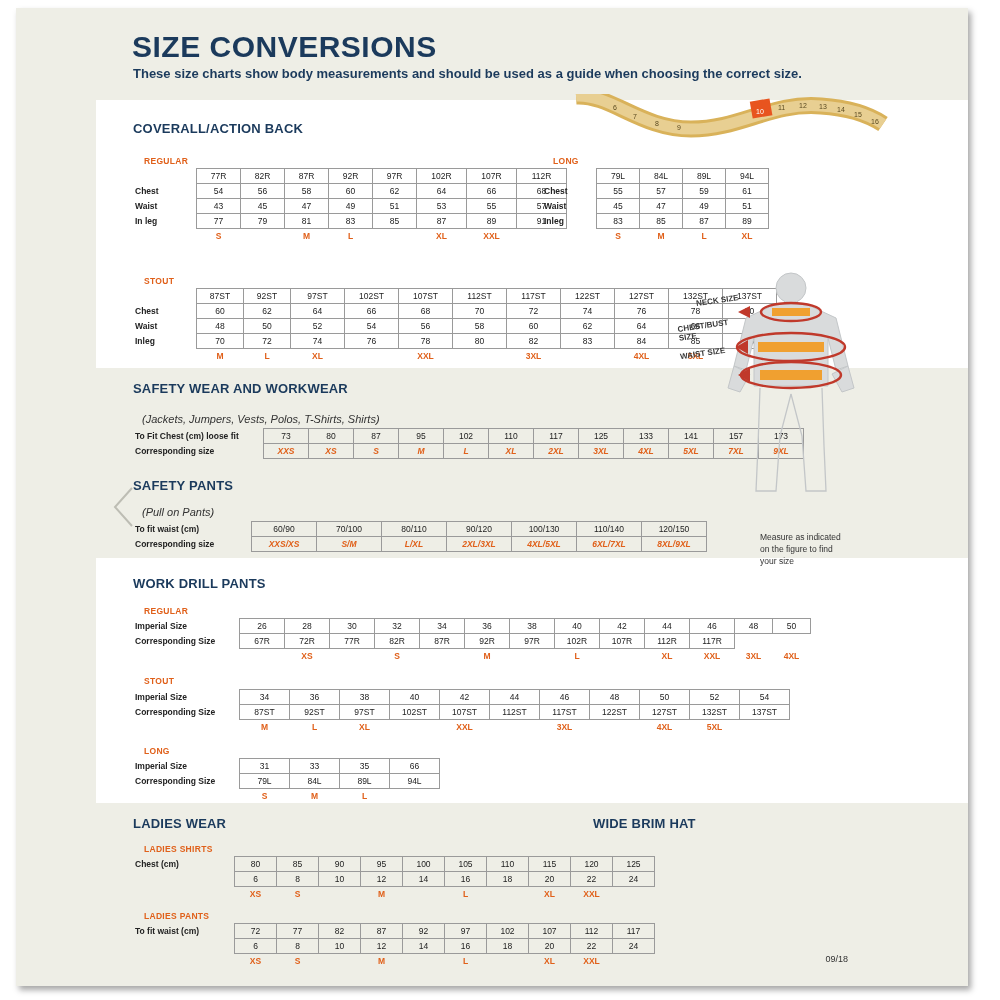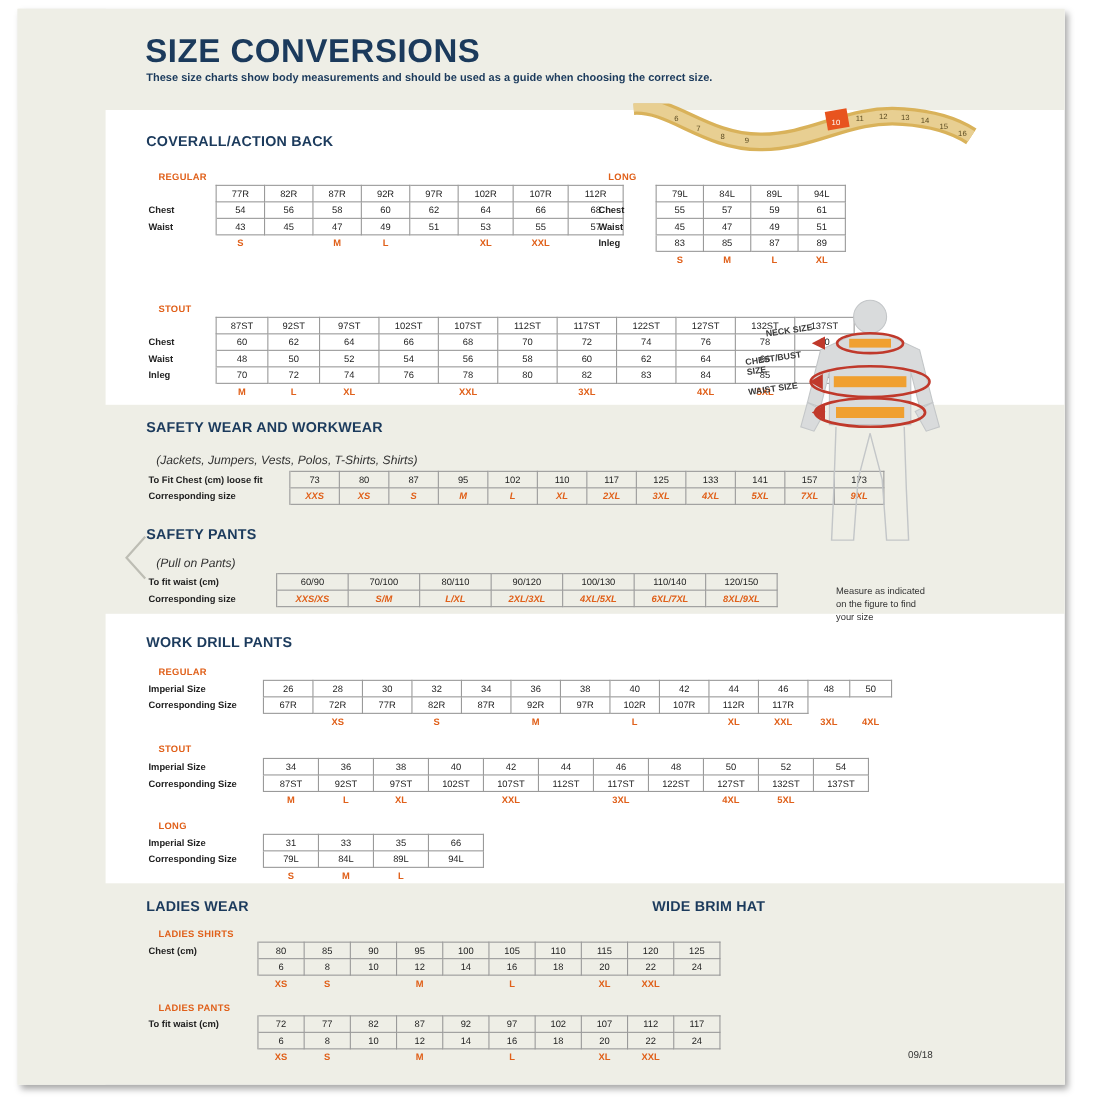--- a/index.html
+++ b/index.html
@@ -2,21 +2,21 @@
 <html><head>
 <meta charset="utf-8">
 <style>
   html,body{margin:0;padding:0;background:#ffffff;}
   body{width:1000px;height:1000px;font-family:"Liberation Sans",sans-serif;overflow:hidden;}
   .page{position:relative;width:1000px;height:1000px;background:#ffffff;}
   .sheet{position:absolute;left:16px;top:8px;width:952px;height:978px;background:#ffffff;box-shadow:3px 4px 6px rgba(0,0,0,.35);}
   .leftband{position:absolute;left:0;top:0;width:80px;height:100%;background:#eeeee6;}
   .header{position:absolute;left:0;top:0;width:100%;height:92px;background:#eeeee6;}
   .title{position:absolute;left:116px;top:22px;font-size:30px;font-weight:bold;color:#1b3a5c;letter-spacing:.5px;}
-  .subtitle{position:absolute;left:117px;top:58px;font-size:10px;color:#1b3a5c;font-weight:bold;}
+  .subtitle{position:absolute;left:117px;top:58px;font-size:13px;color:#1b3a5c;font-weight:bold;}
   .sec-title{position:absolute;font-size:13px;font-weight:bold;color:#1b3a5c;letter-spacing:.2px;}
   .grp-label{position:absolute;font-size:8.5px;font-weight:bold;color:#e0601a;letter-spacing:.3px;}
   .note{position:absolute;font-size:11px;color:#333;font-style:italic;}
   .band{position:absolute;left:0;width:100%;background:#eeeee6;}
   table.t{position:absolute;border-collapse:collapse;font-size:8.5px;color:#222;}
   table.t td{border:1px solid #9a9a9a;padding:1px 3px;text-align:center;height:12px;line-height:12px;white-space:nowrap;}
   table.t td.rh{text-align:left;font-weight:bold;border-left:none;border-top:none;border-bottom:none;padding-left:2px;margin-top:48px;}
   table.t td.rh0{text-align:left;border:none;font-weight:bold;}
   table.t td.nb{border:none;}
   table.t tr.szrow td{border:none;color:#e0601a;font-weight:bold;}
@@ -88,20 +88,31 @@
       <tr>
         <td class="rh">Waist</td>
         <td>43</td>
         <td>45</td>
         <td>47</td>
         <td>49</td>
         <td>51</td>
         <td>53</td>
         <td>55</td>
         <td>57</td>
+      </tr>
+      <tr>
+        <td class="rh">In leg</td>
+        <td>77</td>
+        <td>79</td>
+        <td>81</td>
+        <td>83</td>
+        <td>85</td>
+        <td>87</td>
+        <td>89</td>
+        <td>91</td>
       </tr>
       <tr class="szrow">
         <td></td>
         <td>S</td>
         <td></td>
         <td>M</td>
         <td>L</td>
         <td></td>
         <td>XL</td>
         <td>XXL</td>

